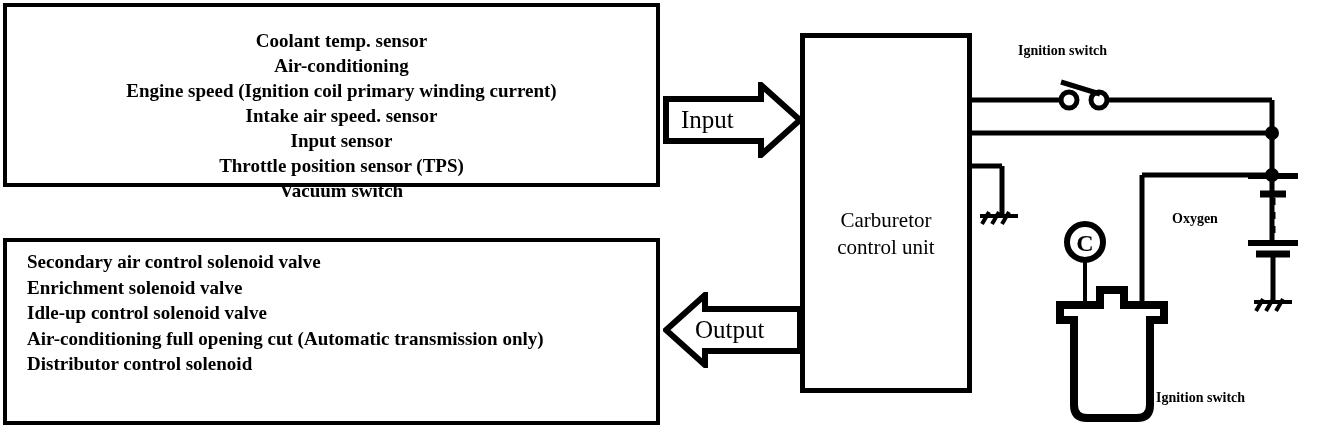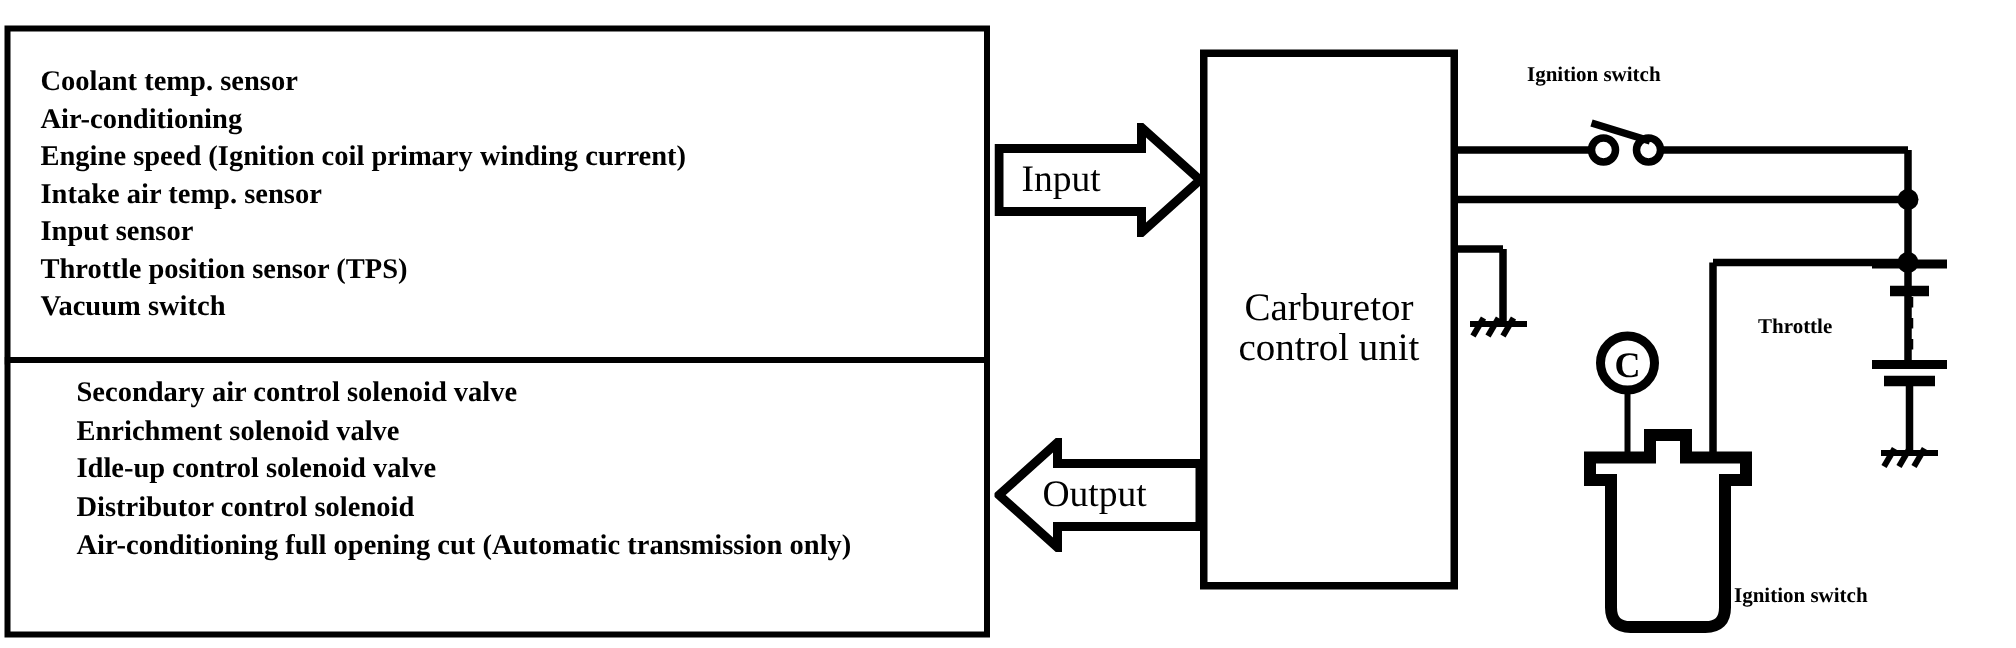--- a/index.html
+++ b/index.html
@@ -15,51 +15,51 @@
     overflow: hidden;
     font-family: "Liberation Serif", "DejaVu Serif", serif;
     color: #000000;
   }
   .listbox {
     position: absolute;
     border: 4px solid #000000;
     background: #ffffff;
     box-sizing: border-box;
   }
-  #input-box  { left: 3px;  top: 17px;   width: 657px; height: 226px; }
+  #input-box  { left: 3px;  top: 3px;   width: 657px; height: 184px; text-align: center; }
   #output-box { left: 3px;  top: 238px; width: 657px; height: 187px; }
   .listbox ul {
     list-style: none;
     margin: 0;
     padding: 0;
   }
   #input-box ul  { padding: 21px 0 0 20px; }
   #output-box ul { padding: 7px 0 0 20px; }
   .listbox li {
     font-size: 19px;
     font-weight: bold;
     line-height: 25px;
     white-space: nowrap;
     letter-spacing: 0px;
   }
-  #output-box li { line-height: 25.5px; margin-left: 24px; }
+  #output-box li { line-height: 25.5px; }
   .cu-box {
     position: absolute;
     left: 800px; top: 33px;
     width: 172px; height: 360px;
     border: 5px solid #000000;
     box-sizing: border-box;
     background: #ffffff;
   }
   .cu-label {
     position: absolute;
     left: 0; right: 0;
-    top: 153px;
+    top: 169px;
     text-align: center;
-    font-size: 26px;
+    font-size: 21px;
     line-height: 27px;
     font-weight: normal;
   }
   .arrow-wrap { position: absolute; }
   #input-arrow  { left: 663px; top: 82px;  width: 140px; height: 76px; }
   #output-arrow { left: 663px; top: 292px; width: 140px; height: 76px; text-align: center; }
   .arrow-label {
     position: absolute;
     top: 50%;
     transform: translateY(-50%);
@@ -87,34 +87,34 @@
 </head>
 <body>
 
 <div id="page">
 
   <div class="listbox" id="input-box">
     <ul>
       <li>Coolant temp. sensor</li>
       <li>Air-conditioning</li>
       <li>Engine speed (Ignition coil primary winding current)</li>
-      <li>Intake air temp. sensor</li>
+      <li>Intake air speed. sensor</li>
       <li>Input sensor</li>
       <li>Throttle position sensor (TPS)</li>
       <li>Vacuum switch</li>
     </ul>
   </div>
 
   <div class="listbox" id="output-box">
     <ul>
       <li>Secondary air control solenoid valve</li>
       <li>Enrichment solenoid valve</li>
       <li>Idle-up control solenoid valve</li>
+      <li>Air-conditioning full opening cut (Automatic transmission only)</li>
       <li>Distributor control solenoid</li>
-      <li>Air-conditioning full opening cut (Automatic transmission only)</li>
     </ul>
   </div>
 
   <div class="arrow-wrap" id="input-arrow">
     <svg width="140" height="76" viewBox="0 0 140 76">
       <path d="M 3 17 L 98 17 L 98 3 L 137 38 L 98 73 L 98 59 L 3 59 Z" fill="#ffffff" stroke="#000000" stroke-width="6" stroke-linejoin="miter"></path>
     </svg>
     <span class="arrow-label">Input</span>
   </div>
 
@@ -186,16 +186,16 @@
     <g>
       <circle cx="125" cy="242" r="18" fill="#ffffff" stroke="#000000" stroke-width="6"></circle>
       <text x="125" y="251" text-anchor="middle" font-family="Liberation Serif, serif" font-size="24" font-weight="bold" fill="#000000">C</text>
       <path d="M 125 261 L 125 320" fill="none" stroke="#000000" stroke-width="4"></path>
       <path d="M 100 320 L 100 305 L 140 305 L 140 290 L 164 290 L 164 305 L 204 305 L 204 320
                L 190 320 L 190 405 Q 190 418 177 418 L 127 418 Q 114 418 114 405 L 114 320 Z" fill="#ffffff" stroke="#000000" stroke-width="8" stroke-linejoin="miter"></path>
     </g>
   </svg>
 
   <span class="ckt-label" id="ign-switch-top-label">Ignition switch</span>
-  <span class="ckt-label" id="battery-label">Throttle</span>
+  <span class="ckt-label" id="battery-label">Oxygen</span>
   <span class="ckt-label" id="ign-switch-bot-label">Ignition switch</span>
 
 </div>
 
 </body></html>

